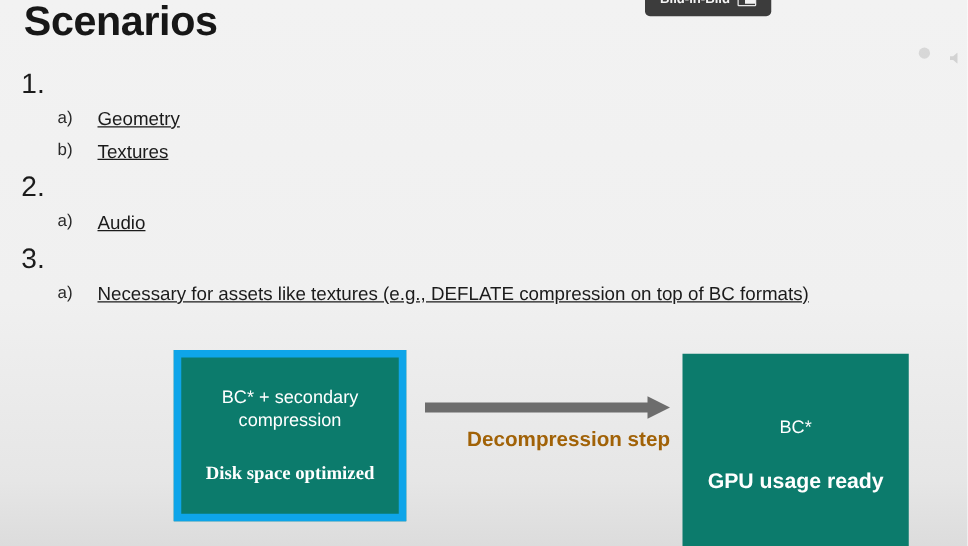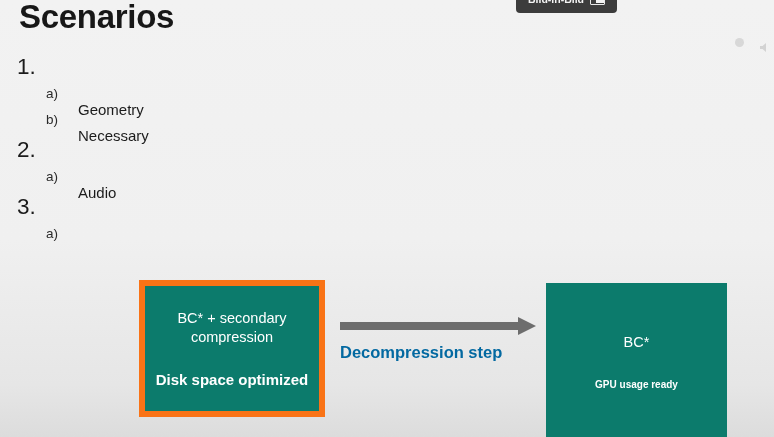--- a/index.html
+++ b/index.html
@@ -61,21 +61,22 @@
   .lvl2 .num {
     position: absolute;
     left: 46px;
     top: 3px;
     font-size: 13.5px;
     color: #2a2a2a;
   }
   .lvl2 .txt {
     position: absolute;
     left: 78px;
-    top: 18px;
+    top: 4px;
+    text-decoration: underline;
   }
 
   
   #diagram { position: absolute; left: 0; top: 0; width: 774px; height: 437px; }
 
   .flow-box {
     position: absolute;
     background: #0c7b6c;
     color: #ffffff;
     text-align: center;
@@ -83,71 +84,72 @@
     flex-direction: column;
     justify-content: center;
     align-items: center;
   }
 
   #box-source {
     left: 139px;
     top: 280px;
     width: 186px;
     height: 137px;
-    border: 6px solid #f97316;
+    border: 6px solid #0ea5e9;
     padding-top: 2px;
   }
   #box-source .flow-top {
     font-size: 14.5px;
     line-height: 19px;
     font-weight: normal;
     margin-bottom: 22px;
   }
   #box-source .flow-bot {
     font-size: 15px;
     line-height: 21px;
     font-weight: bold;
+    font-family: Liberation Serif, serif;
   }
 
   #box-target {
     left: 546px;
     top: 283px;
     width: 181px;
     height: 162px;
   }
   #box-target .flow-top {
     font-size: 14.5px;
     line-height: 19px;
     margin-bottom: 22px;
   }
   #box-target .flow-bot {
-    font-size: 10px;
+    font-size: 17px;
     line-height: 21px;
     font-weight: bold;
     text-align: right;
   }
 
   
   #arrow-wrap {
     position: absolute;
     left: 340px;
     top: 315px;
     width: 196px;
     height: 22px;
   }
 
   #step-label {
     position: absolute;
     left: 340px;
     top: 341px;
     width: 196px;
-    text-align: left;
+    text-align: right;
     font-size: 16.5px;
     font-weight: bold;
-    color: #0369a1;
+    color: #a16207;
     line-height: 23px;
   }
 
   
   #pip-tooltip {
     position: absolute;
     left: 516px;
     top: -15px;
     width: 101px;
     height: 28px;
@@ -214,38 +216,39 @@
     <span class="num">1.</span>
   </div>
 
   <div class="lvl2">
     <span class="num">a)</span>
     <span class="txt">Geometry</span>
   </div>
 
   <div class="lvl2">
     <span class="num">b)</span>
-    <span class="txt">Necessary</span>
+    <span class="txt">Textures</span>
   </div>
 
   <div class="lvl1">
     <span class="num">2.</span>
   </div>
 
   <div class="lvl2">
     <span class="num">a)</span>
     <span class="txt">Audio</span>
   </div>
 
   <div class="lvl1">
     <span class="num">3.</span>
   </div>
 
   <div class="lvl2">
     <span class="num">a)</span>
+    <span class="txt">Necessary for assets like textures (e.g., DEFLATE compression on top of BC formats)</span>
   </div>
 
 </div>
 
 <div id="diagram">
 
   <div class="flow-box" id="box-source">
     <div class="flow-top">BC* + secondary compression</div>
     <div class="flow-bot">Disk space optimized</div>
   </div>

